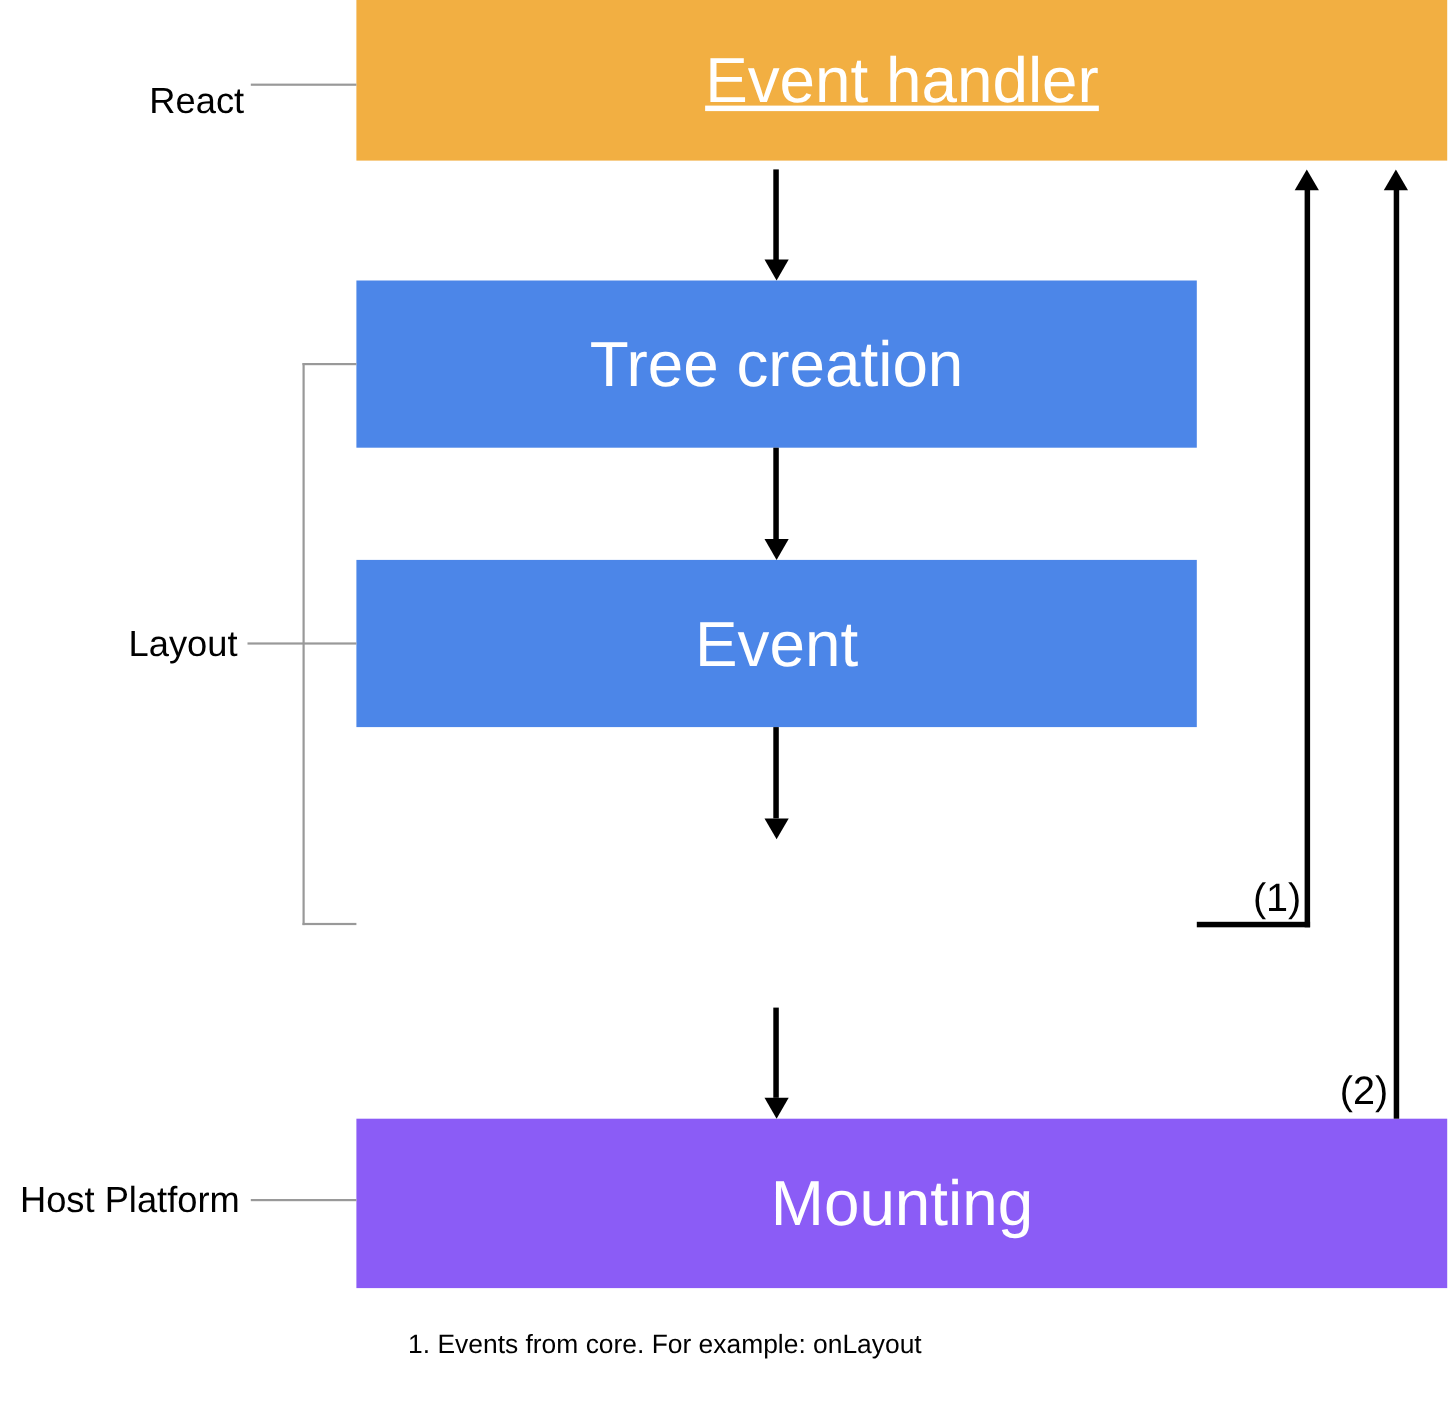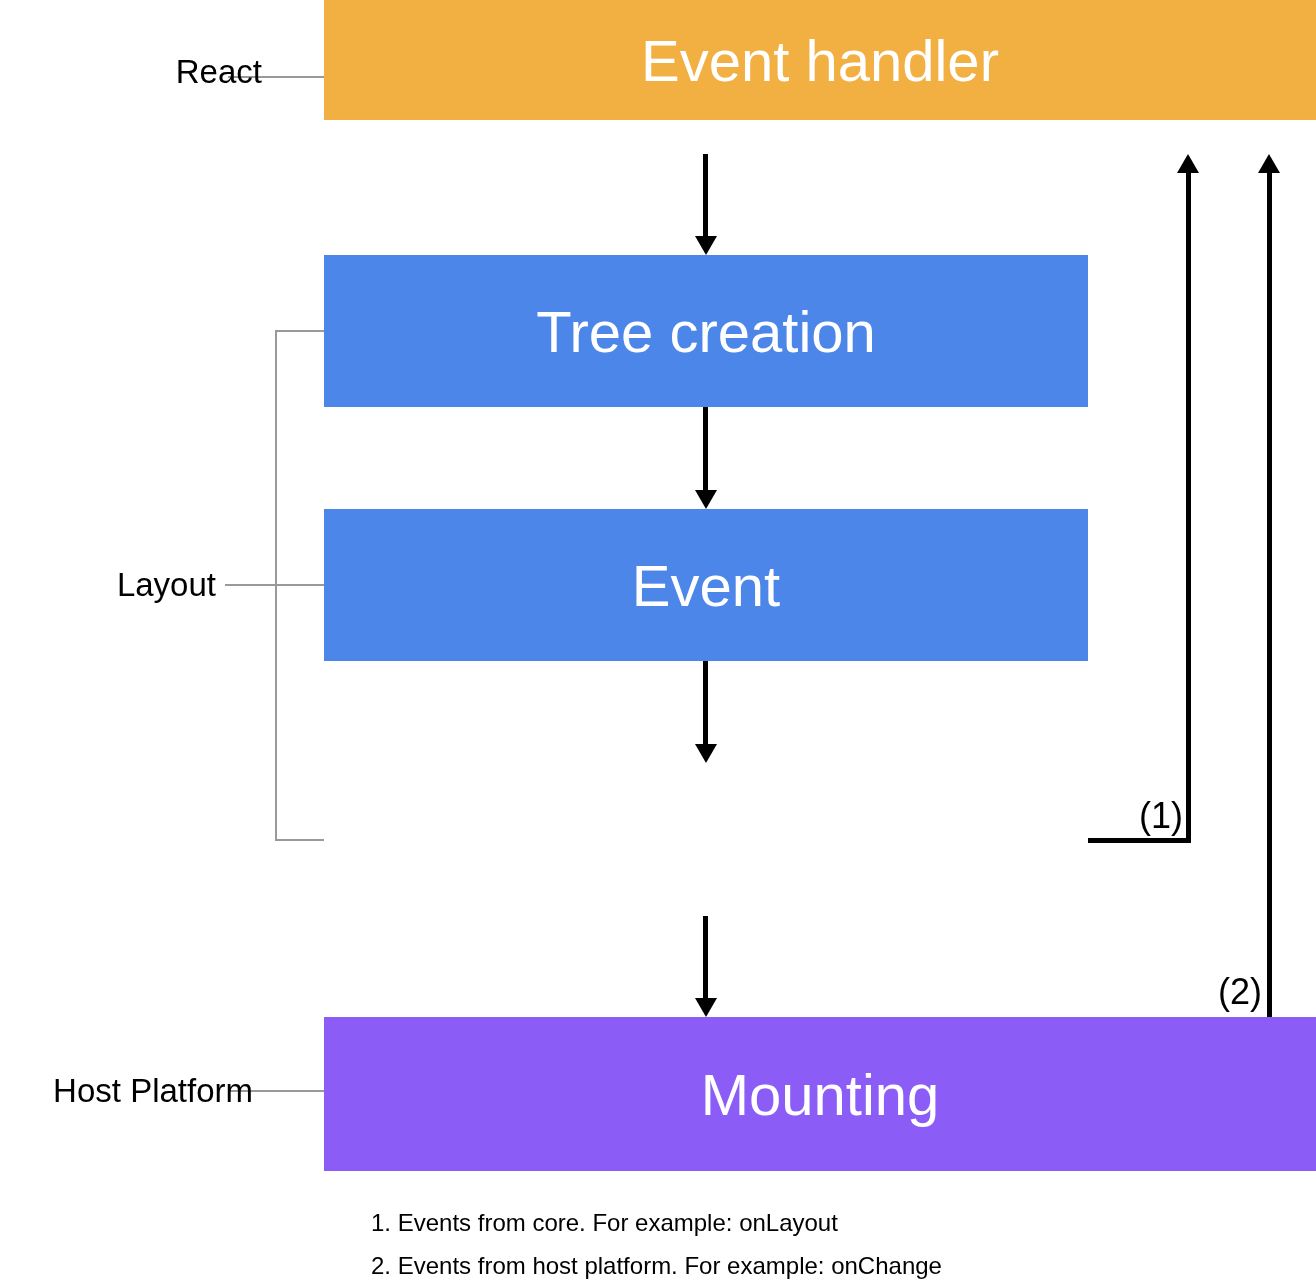--- a/index.html
+++ b/index.html
@@ -13,21 +13,21 @@
   }
   .node {
     position: absolute;
     display: flex;
     align-items: center;
     justify-content: center;
     color: #ffffff;
     font-size: 58px;
     white-space: nowrap;
   }
-  #n-event  { left: 324px; top: 0;      width: 992px; height: 120px; }
+  #n-event  { left: 324px; top: 0;      width: 992px; height: 146px; text-decoration: underline; }
   #n-tree   { left: 324px; top: 255px;  width: 764px; height: 152px; }
   #n-layout { left: 324px; top: 509px;  width: 764px; height: 152px; }
   #n-commit { left: 324px; top: 763px;  width: 764px; height: 153px; }
   #n-mount  { left: 324px; top: 1017px; width: 992px; height: 154px; }
 
   .vline { position: absolute; width: 5px;  background: #000; }
   .hline { position: absolute; height: 5px; background: #000; }
   .arr-down {
     position: absolute; width: 0; height: 0;
     border-left: 11px solid transparent; border-right: 11px solid transparent;
@@ -40,23 +40,23 @@
   }
 
   .gline-h { position: absolute; height: 2px; background: #999; }
   .gline-v { position: absolute; width: 2px;  background: #999; }
 
   .side-label {
     position: absolute; left: 0;
     font-size: 33px; line-height: 40px; color: #000;
     text-align: right; white-space: nowrap;
   }
-  #lbl-react { top: 52px;   width: 222px; padding-left: 40px; }
+  #lbl-react { top: 72px;   width: 222px; }
   #lbl-fabric{ top: 565px;  width: 216px; }
-  #lbl-host  { top: 1071px; width: 218px; padding-left: 35px; }
+  #lbl-host  { top: 1071px; width: 218px; }
 
   .num-label {
     position: absolute;
     font-size: 36px; line-height: 40px; color: #000;
     text-align: right; white-space: nowrap; width: 120px;
   }
   #lbl-one { left: 1063px; top: 796px; }
   #lbl-two { left: 1142px; top: 972px; }
 
   .note {
@@ -105,15 +105,14 @@
   <div class="gline-h" style="left:275px; top:839px; width:49px;"></div>
 
   <div class="side-label" id="lbl-react">React</div>
   <div class="side-label" id="lbl-fabric">Layout</div>
   <div class="side-label" id="lbl-host">Host Platform</div>
 
   <div class="num-label" id="lbl-one">(1)</div>
   <div class="num-label" id="lbl-two">(2)</div>
 
   <div class="note" id="note-1">1. Events from core. For example: onLayout</div>
-  <div class="note" id="note-2">2. Events from host platform. For example: onChange</div>
 
 </div>
 
 </body></html>

